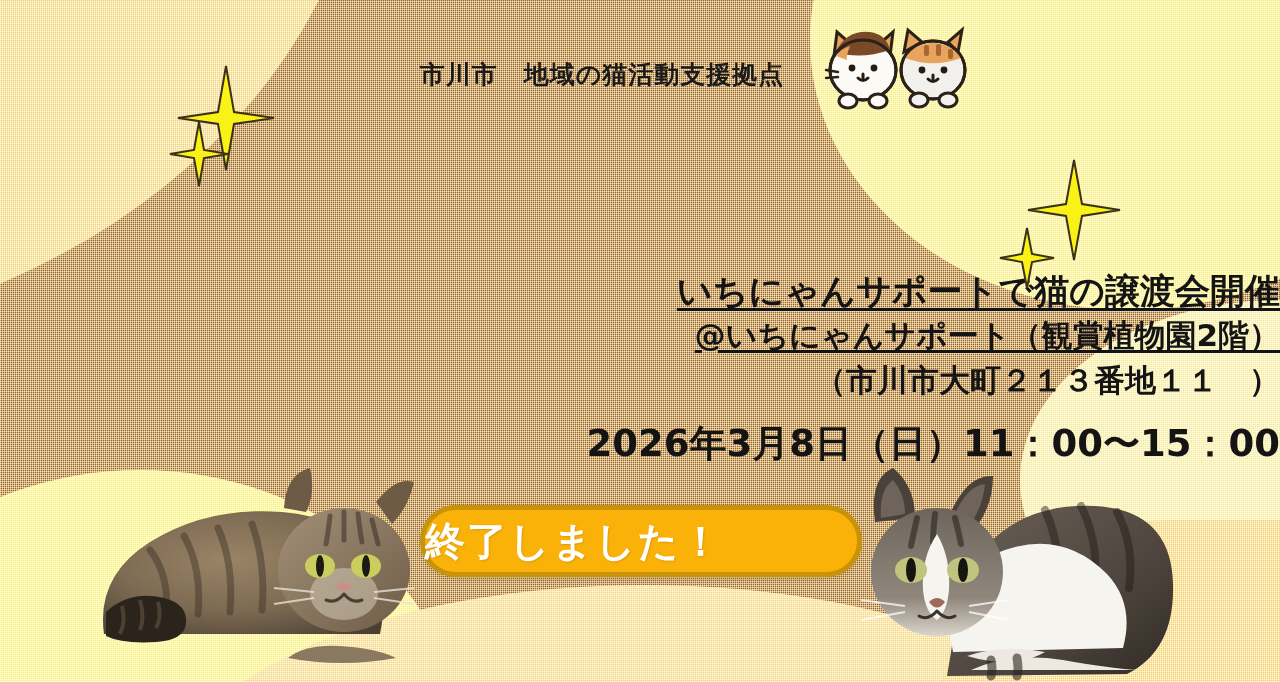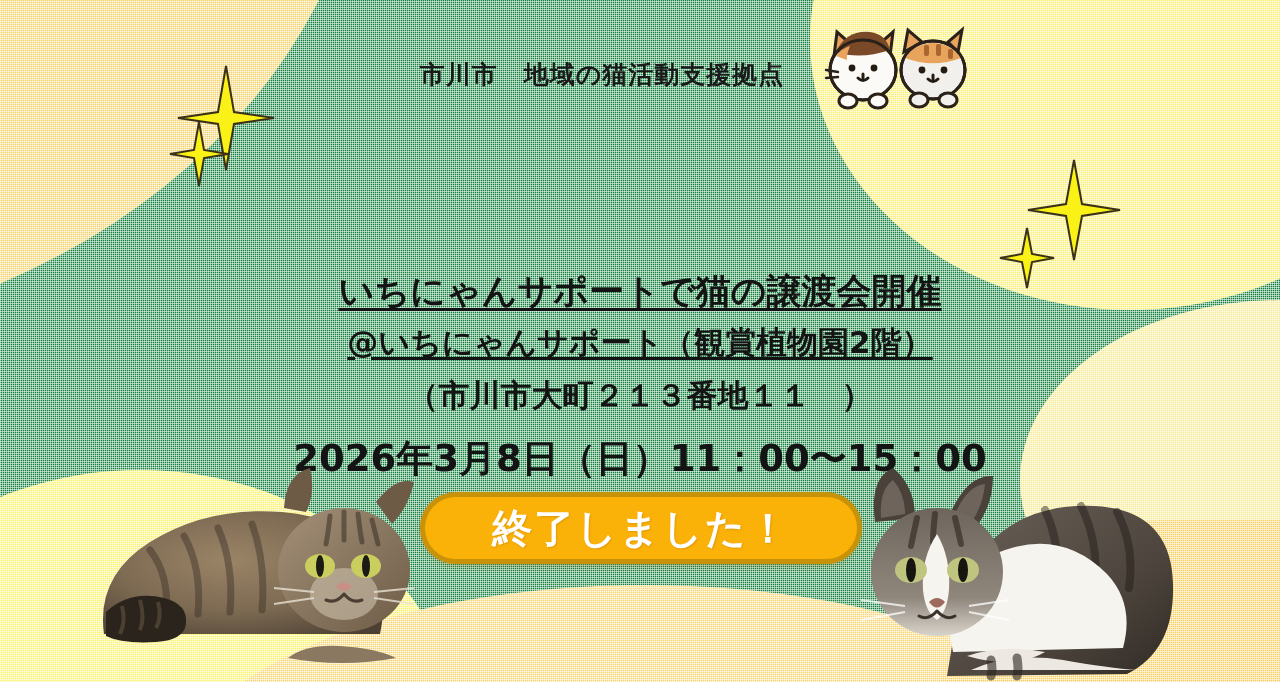--- a/index.html
+++ b/index.html
@@ -5,21 +5,21 @@
   * { margin:0; padding:0; box-sizing:border-box; }
   html,body { width:1280px; height:682px; overflow:hidden; }
   body {
     font-family:"DejaVu Sans","Liberation Sans",sans-serif;
     background:#F3EDD2;
     position:relative;
   }
   
   #poster {
     position:absolute; inset:0; width:1280px; height:682px;
-    overflow:hidden; background:#15803d;
+    overflow:hidden; background:#a16207;
   }
   .dither {
     position:absolute; inset:0;
     background-image:
       repeating-linear-gradient(0deg, rgba(255,255,255,.55) 0 1px, rgba(255,255,255,0) 1px 2px),
       repeating-linear-gradient(90deg, rgba(255,255,255,.55) 0 1px, rgba(255,255,255,0) 1px 2px);
     pointer-events:none; z-index:6;
   }
   
   .blob { position:absolute; z-index:1; }
@@ -84,47 +84,46 @@
     display:flex; align-items:center; justify-content:center;
     font-size:76px; font-weight:bold; letter-spacing:2px;
     color:#F8F0DB;
     -webkit-text-stroke:5px #3C6CC6;
     paint-order:stroke fill;
     text-shadow:4px 5px 0 rgba(120,80,0,.22);
     white-space:nowrap;
   }
   
   #text-block {
-    position:absolute; z-index:10; left:0; top:268px; width:1280px; text-align:center;
+    position:absolute; z-index:10; left:0; top:268px; width:1280px; text-align:right;
     color:#141414;
   }
   #line-headline {
     font-size:35px; font-weight:bold; letter-spacing:0px;
     text-decoration:underline; text-decoration-thickness:3px; text-underline-offset:5px;
     white-space:nowrap;
   }
   #line-venue {
-    margin-top:7px;
     font-size:31px; font-weight:bold;
     text-decoration:underline; text-decoration-thickness:3px; text-underline-offset:4px;
     white-space:nowrap;
   }
   #line-address {
-    margin-top:11px;
+    margin-top:3px;
     font-size:31px; font-weight:bold; white-space:nowrap;
   }
   #line-datetime {
     margin-top:17px;
     font-size:37px; font-weight:bold; letter-spacing:0px; white-space:nowrap;
   }
   
   #status-pill {
-    position:absolute; z-index:14; left:420px; top:492px; width:442px; height:72px;
+    position:absolute; z-index:14; left:420px; top:505px; width:442px; height:72px;
     background:#FBB208; border:5px solid #C89209; border-radius:40px;
-    display:flex; align-items:center; justify-content:center;
+    display:flex; align-items:center; 
     box-shadow:0 3px 5px rgba(150,110,0,.25);
   }
   #status-pill-label {
     font-size:40px; font-weight:bold; color:#FFFFFF; letter-spacing:2px;
     text-shadow:1px 1px 2px rgba(170,110,0,.35); white-space:nowrap;
   }
   
   .photo-cat { position:absolute; z-index:13; }
   #photo-cat-left  { left:92px;  top:462px; width:330px; height:220px; }
   #photo-cat-right { left:845px; top:460px; width:340px; height:222px; }

